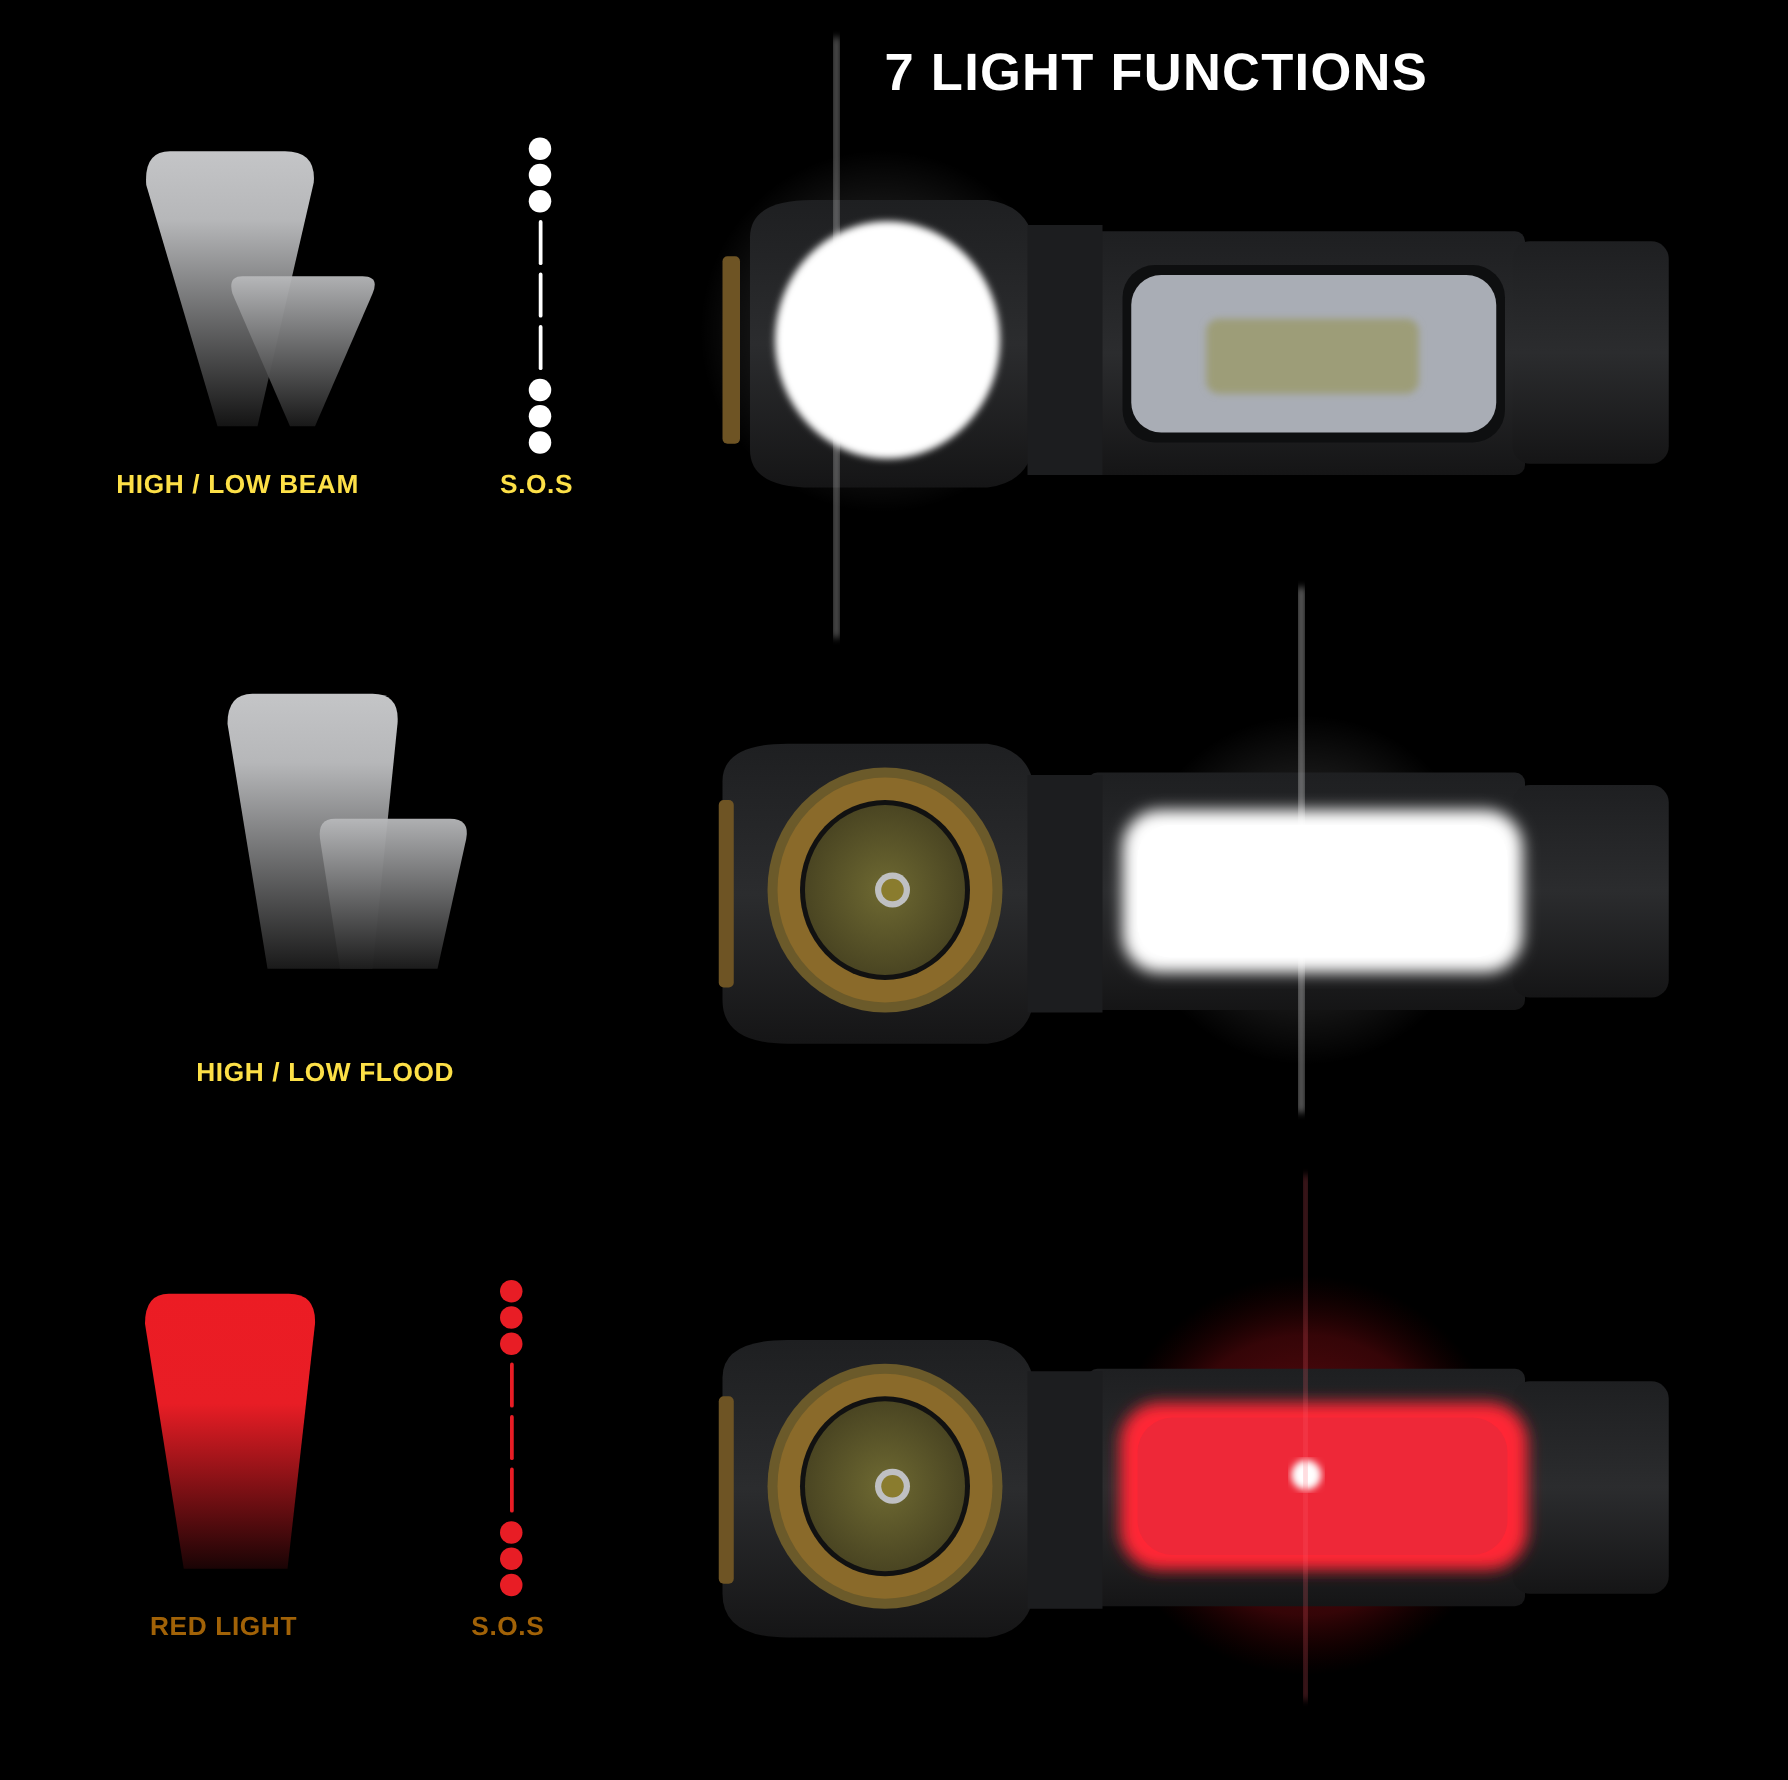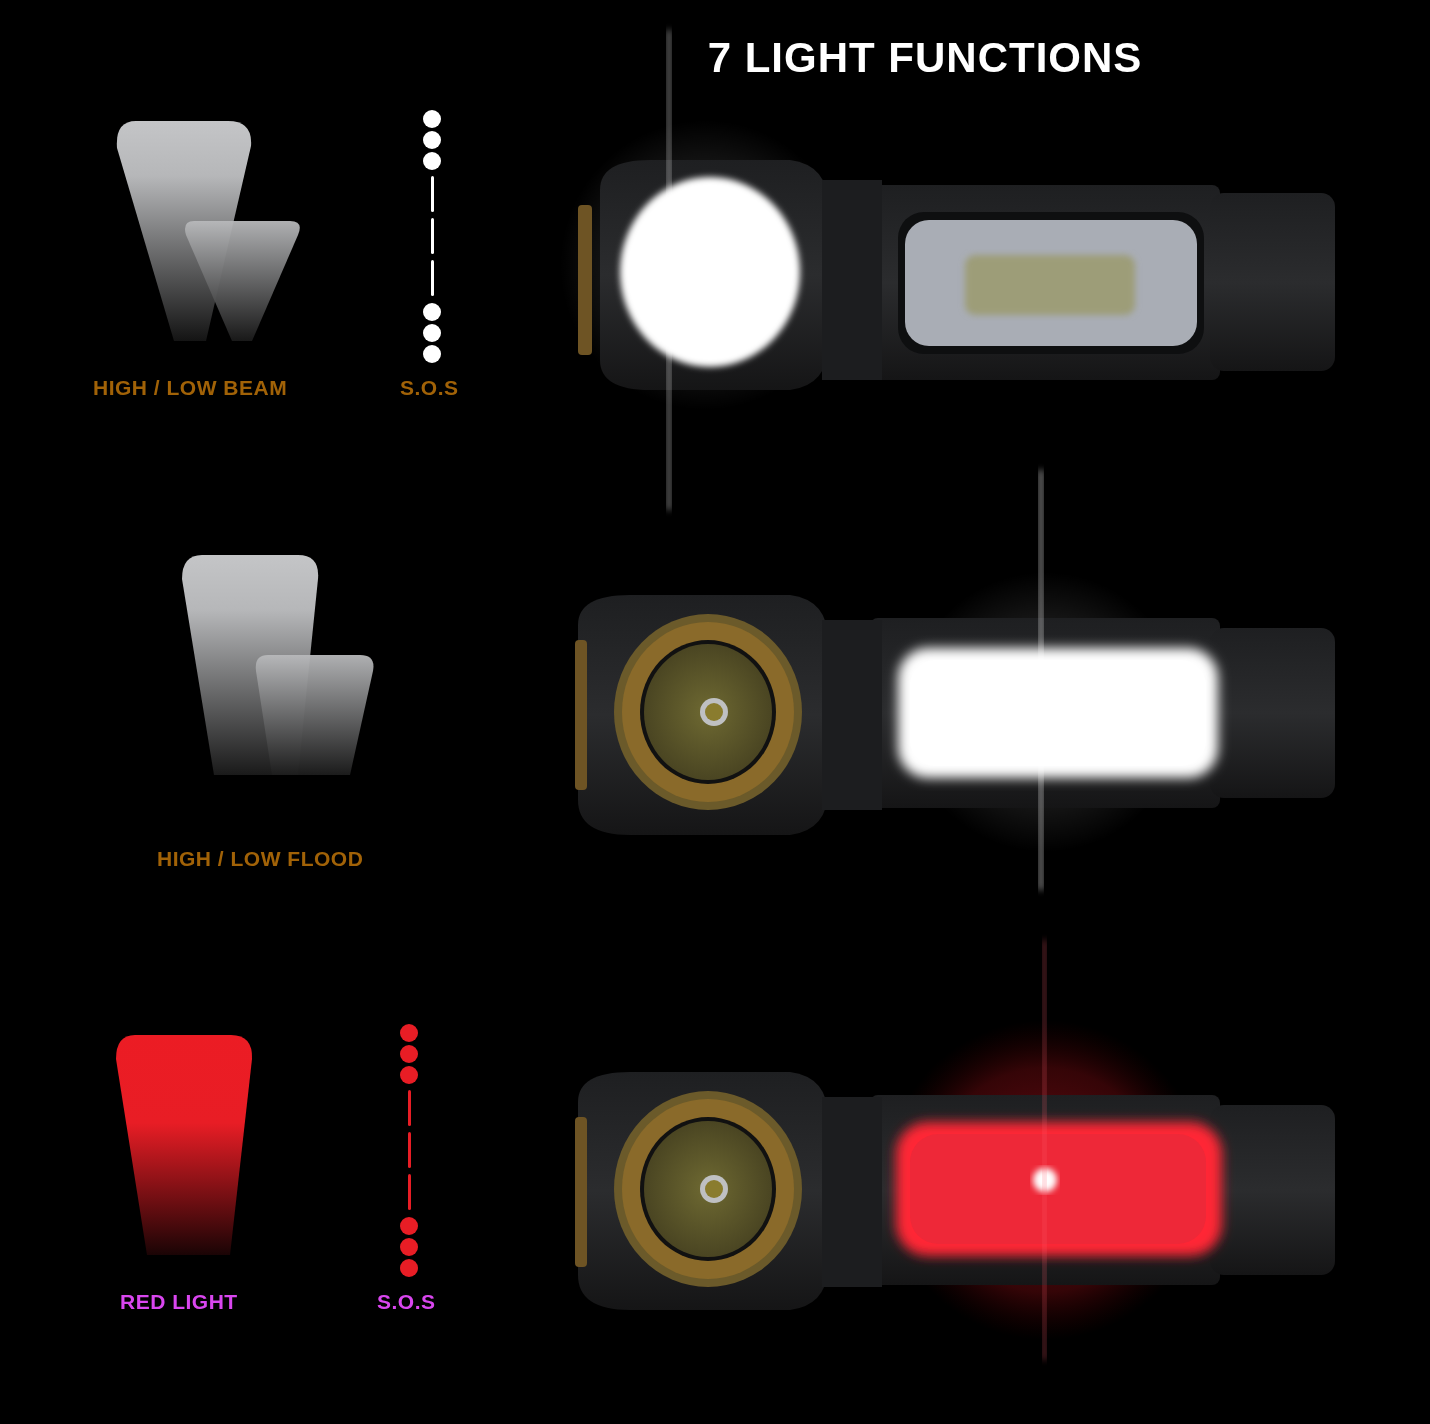--- a/index.html
+++ b/index.html
@@ -1,20 +1,20 @@
 <!DOCTYPE html>
 <html><head>
 <meta charset="utf-8">
 <style>
   html, body { margin:0; padding:0; background:#000; }
   body { width:1430px; height:1424px; position:relative; overflow:hidden; font-family:"Liberation Sans", "DejaVu Sans", sans-serif; }
   .abs { position:absolute; }
   .title { left:0; width:1850px; top:34px; text-align:center; color:#fff; font-weight:bold; font-size:42px; letter-spacing:1px; }
-  .label { color:#a16207; font-weight:bold; font-size:21px; letter-spacing:0.5px; white-space:nowrap; }
-  .label.red { color:#d946ef; }
+  .label { color:#fde047; font-weight:bold; font-size:21px; letter-spacing:0.5px; white-space:nowrap; }
+  .label.red { color:#a16207; }
   .dot { position:absolute; width:18px; height:18px; border-radius:50%; }
   .dash { position:absolute; width:3px; height:36px; border-radius:2px; }
   svg { position:absolute; overflow:visible; }
 </style>
 </head>
 <body>
 
 <div class="abs title" style="left:0;width:1850px;">7 LIGHT FUNCTIONS</div>
 
 <svg style="left:110px;top:118px;" width="200" height="230">

